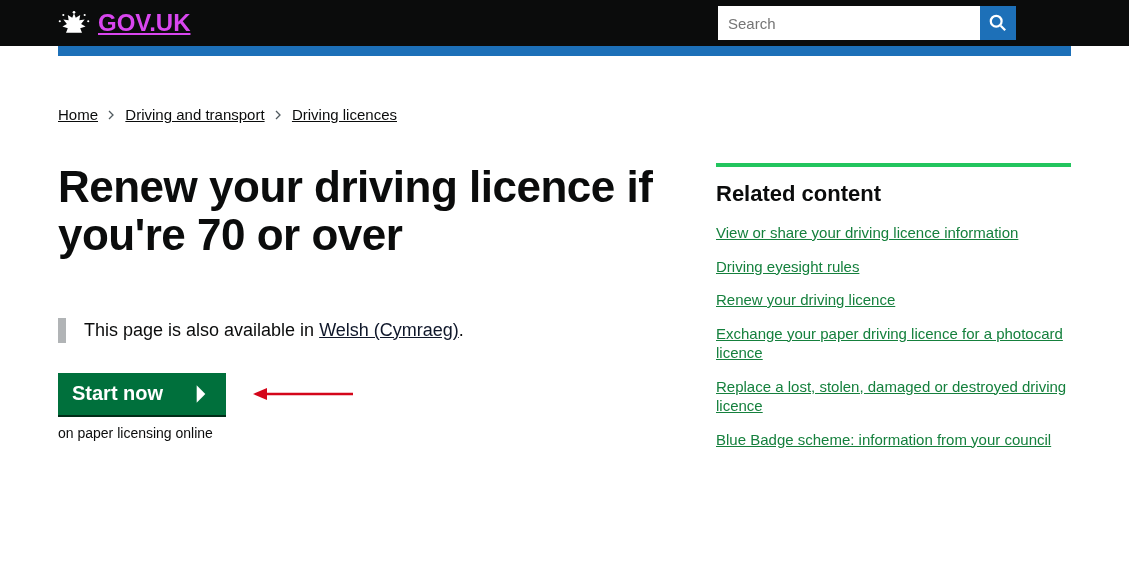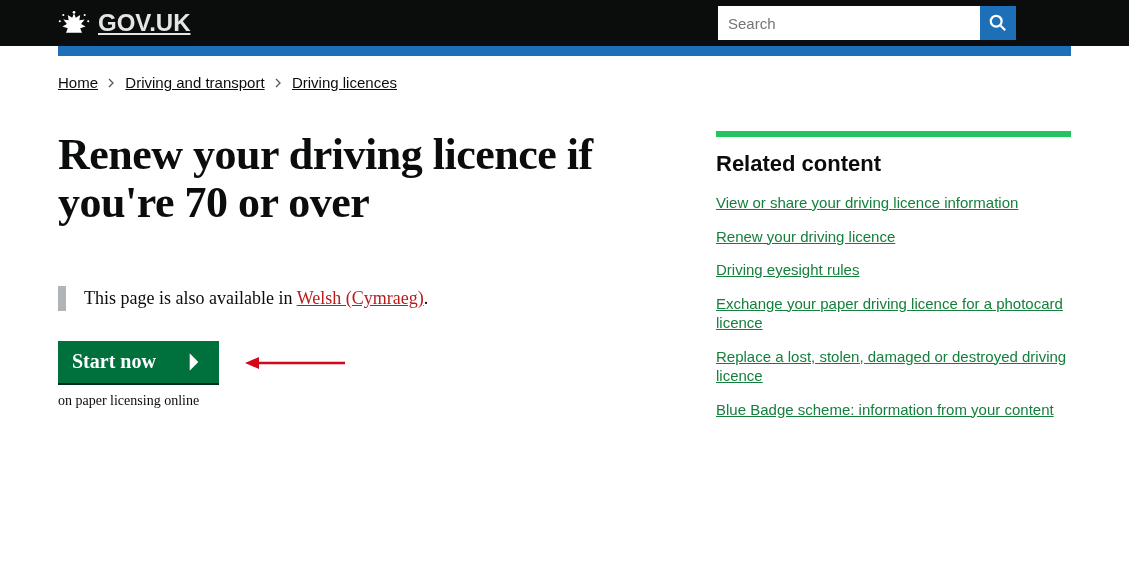--- a/index.html
+++ b/index.html
@@ -1,66 +1,66 @@
 <!DOCTYPE html>
 <html><head>
 <meta charset="utf-8">
 <style>
   * { margin:0; padding:0; box-sizing:border-box; }
   body { font-family: Arial, Helvetica, sans-serif; width:1129px; background:#fff; color:#0b0c0c; }
   
   
   .header-bar { background:#0b0c0c; height:46px; display:flex; align-items:center; padding:0 0 0 58px; }
-  .logo-wrap { display:flex; align-items:center; gap:8px; color:#e5e5e5; }
+  .logo-wrap { display:flex; align-items:center; gap:8px; color:#d946ef; }
   .crown-svg { width:32px; height:26px; fill:#fff; }
   .logo-text { font-weight:bold; font-size:24px; letter-spacing:0; }
   .search-wrap { margin-left:auto; display:flex; margin-right:113px;justify-content:space-between; }
   .search-input { width:262px; height:34px; border:none; padding:0 10px; font-size:15px; outline:none; }
   .search-btn { width:36px; height:34px; background:#1d70b8; border:none; display:flex; align-items:center; justify-content:center; cursor:pointer; }
   .search-btn svg { width:18px; height:18px; stroke:#fff; fill:none; stroke-width:2.5; }
   
   
   .blue-bar { background:#1d70b8; height:10px; margin:0 58px 0 58px; }
   
   
-  .container { padding:18px 58px 30px 58px; }
+  .container { padding:18px 58px 30px 58px;margin-top:32px; }
   
   
   .breadcrumbs { font-size:15px; margin-bottom:40px; }
   .breadcrumbs a { color:#0b0c0c; text-decoration:underline; }
   .bc-sep { display:inline-block; margin:0 6px; }
   .bc-sep svg { width:7px; height:10px; }
   
   
   .layout { display:flex; gap:40px; }
-  .main-col { flex:0 0 618px;font-family:Liberation Serif, serif; }
+  .main-col { flex:0 0 618px; }
   .side-col { flex:1; }
   
   
   h1 { font-size:44px; font-weight:bold; line-height:1.1; margin-bottom:58px; letter-spacing:-0.5px; }
   
   
   .intro { font-size:18px; line-height:1.45; margin-bottom:40px; }
   .intro .abbr { text-decoration: underline dotted; text-underline-offset:3px; }
   
   
   .inset { border-left:8px solid #b1b4b6; padding:2px 0 2px 18px; font-size:18px; margin-bottom:30px; }
-  .inset a { color:#b91c1c; text-decoration:underline; }
+  .inset a { color:#0f172a; text-decoration:underline; }
   
   
   .start-btn { display:inline-flex; align-items:center; background:#00703c; color:#fff; font-size:20px; font-weight:bold; padding:8px 12px 8px 14px; border:none; cursor:pointer; box-shadow:0 2px 0 #002d18; text-decoration:none;gap:19px; }
   .start-btn svg { width:26px; height:26px; fill:#fff; margin-left:6px; }
   .start-sub { font-size:14px; margin-top:10px; }
   
   
   .arrow-annot { display:inline-block; vertical-align:middle; margin-left:22px; }
   .arrow-annot svg { width:100px; height:20px; }
   
   
-  .side-col h2 { font-size:22px; font-weight:bold; margin-bottom:16px; border-top:6px solid #22c55e; padding-top:14px; }
+  .side-col h2 { font-size:22px; font-weight:bold; margin-bottom:16px; border-top:4px solid #22c55e; padding-top:14px; }
   .related-list { list-style:none; }
   .related-list li { margin-bottom:14px; font-size:15px; line-height:1.3; }
   .related-list a { color:#15803d; text-decoration:underline; }
 </style>
 </head>
 <body>
 
 <div class="header-bar">
   <a class="logo-wrap" href="#">
     <svg class="crown-svg" viewBox="0 0 36 28">
@@ -123,21 +123,21 @@
           </svg>
         </span>
       </div>
       <div class="start-sub">on paper licensing online</div>
     </div>
 
     <aside class="side-col">
       <h2>Related content</h2>
       <ul class="related-list">
         <li><a href="#">View or share your driving licence information</a></li>
+        <li><a href="#">Driving eyesight rules</a></li>
         <li><a href="#">Renew your driving licence</a></li>
-        <li><a href="#">Driving eyesight rules</a></li>
         <li><a href="#">Exchange your paper driving licence for a photocard licence</a></li>
         <li><a href="#">Replace a lost, stolen, damaged or destroyed driving licence</a></li>
-        <li><a href="#">Blue Badge scheme: information from your content</a></li>
+        <li><a href="#">Blue Badge scheme: information from your council</a></li>
       </ul>
     </aside>
   </div>
 </div>
 
 </body></html>

